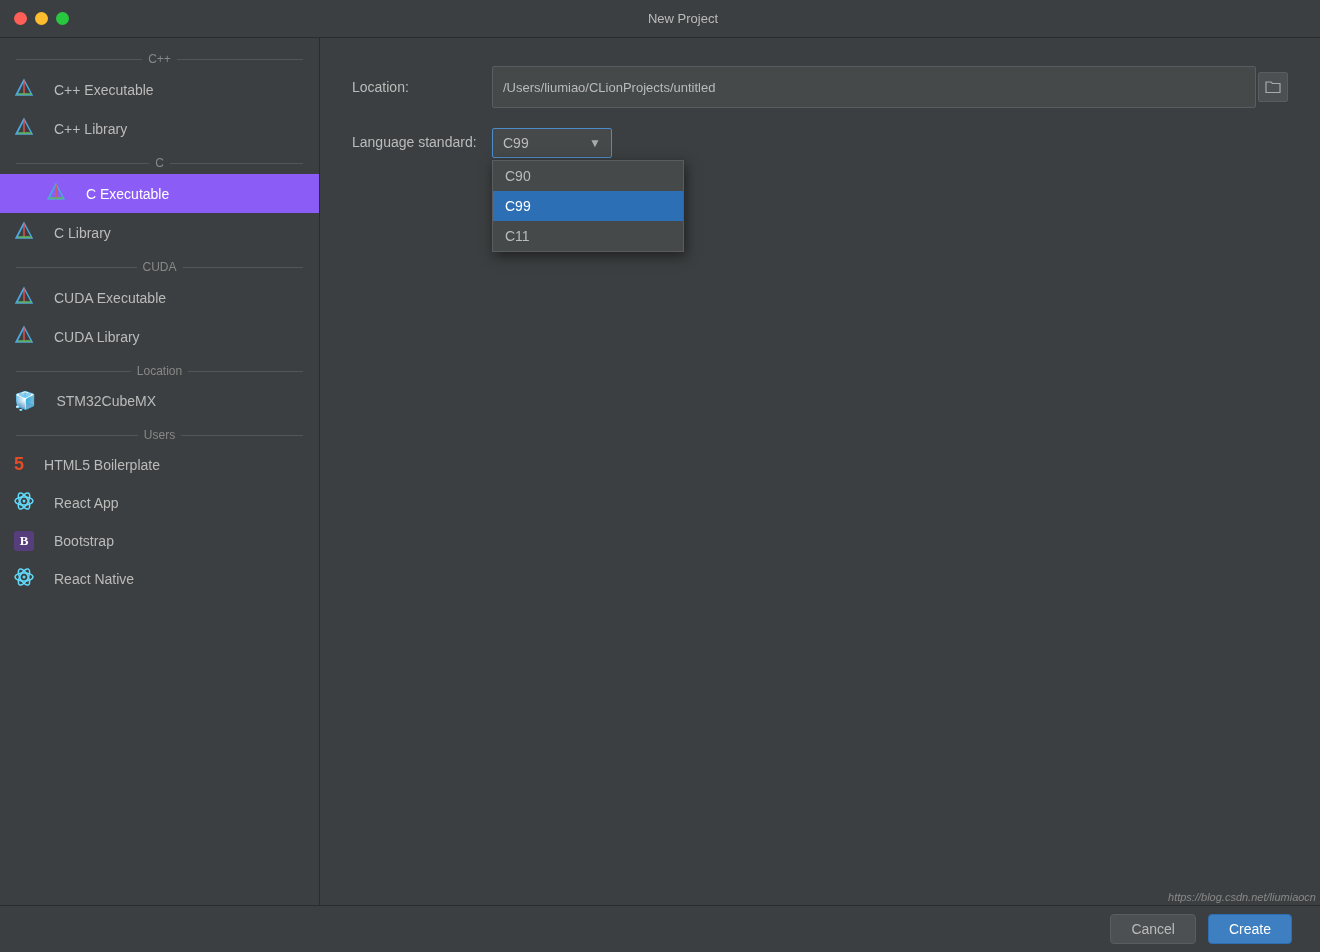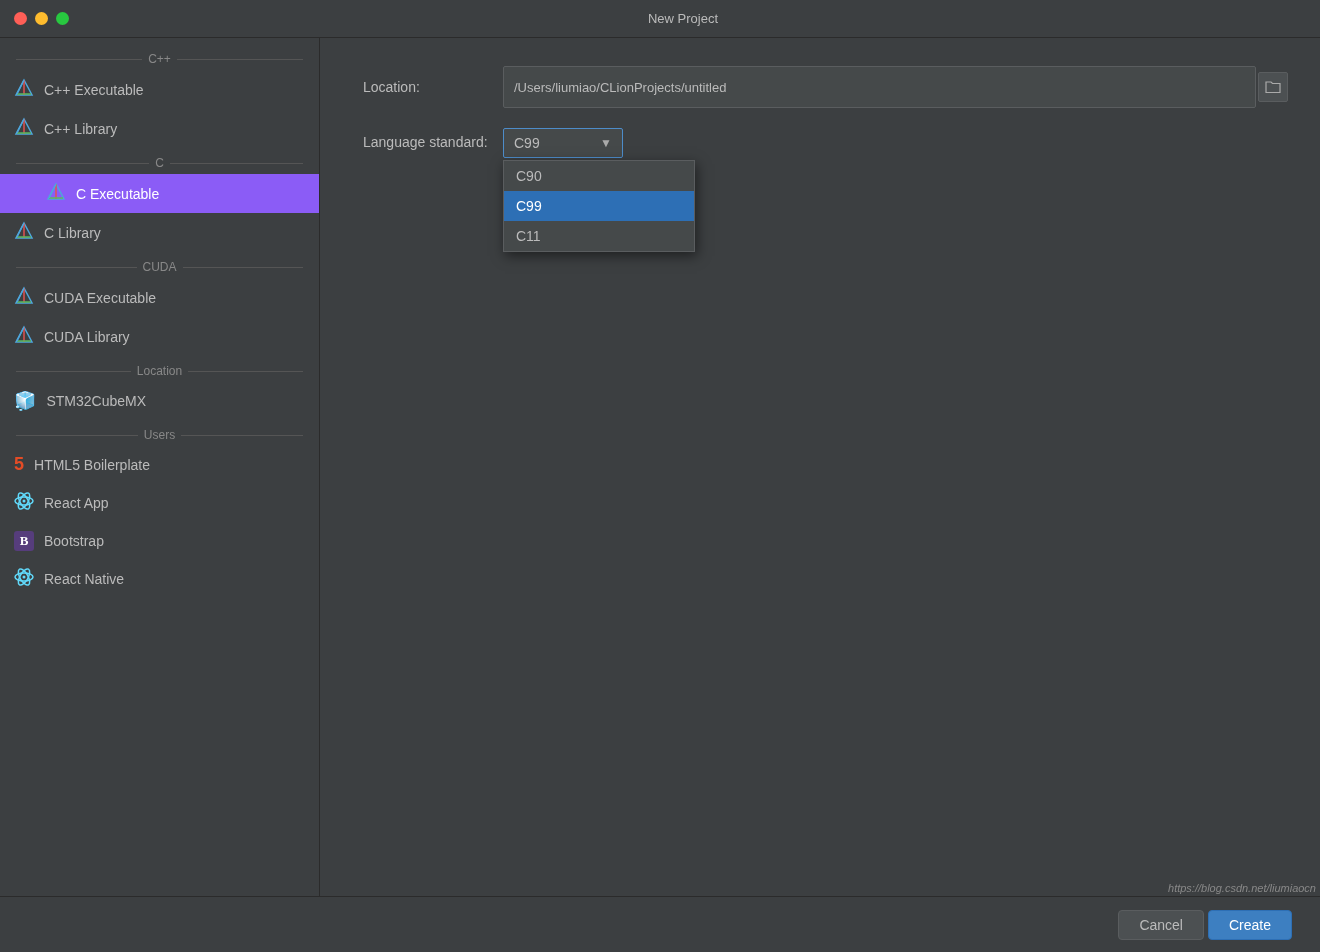--- a/index.html
+++ b/index.html
@@ -80,21 +80,21 @@
     .sidebar-section-label::before,
     .sidebar-section-label::after {
       content: '';
       flex: 1;
       height: 1px;
       background: #555555;
     }
     .sidebar-item {
       display: flex;
       align-items: center;
-      gap: 10px;
+      gap: 20px;
       padding: 8px 14px;
       cursor: pointer;
       color: #bbbbbb;
       font-size: 14px;
     }
     .sidebar-item.selected {
       background: #8b5cf6;
       color: #ffffff;
       padding-left: 46px;
     }
@@ -108,21 +108,20 @@
 
     .form-row {
       display: flex;
       align-items: center;
       margin-bottom: 20px;
     }
     .form-label {
       color: #bbbbbb;
       font-size: 14px;
       min-width: 140px;
-      margin-left: 11px;
     }
     .location-input {
       flex: 1;
       background: #45494a;
       border: 1px solid #5a5d5f;
       color: #bbbbbb;
       padding: 5px 10px;
       font-size: 13px;
       outline: none;
       border-radius: 2px;
@@ -166,28 +165,28 @@
       color: #bbbbbb;
       font-size: 14px;
     }
     .dropdown-option.selected {
       background: #2d6fb5;
       color: #ffffff;
     }
 
     
     .bottom-bar {
-      height: 56px;
+      height: 47px;
       background: #3c3f41;
       border-top: 1px solid #2b2b2b;
       display: flex;
       align-items: center;
       justify-content: flex-end;
       padding: 0 28px;
-      gap: 4px;
+      gap: 12px;
       flex-shrink: 0;
     }
     .btn {
       padding: 6px 20px;
       border-radius: 4px;
       font-size: 14px;
       cursor: pointer;
       border: 1px solid #5a5d5f;
       min-width: 80px;
       text-align: center;

